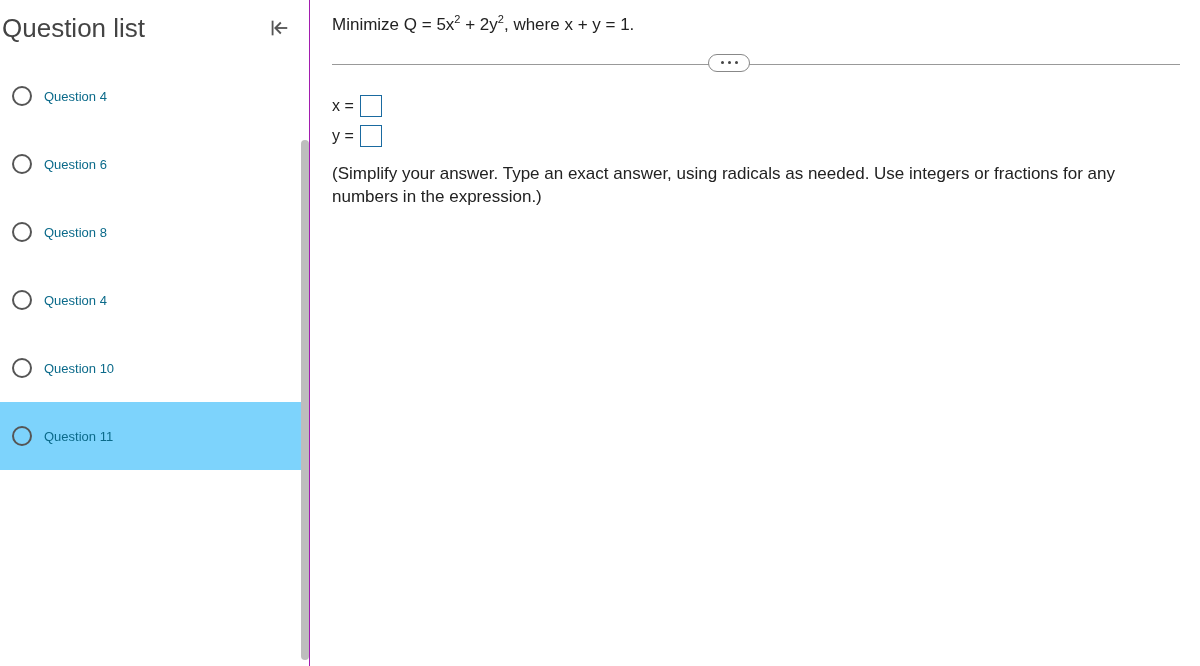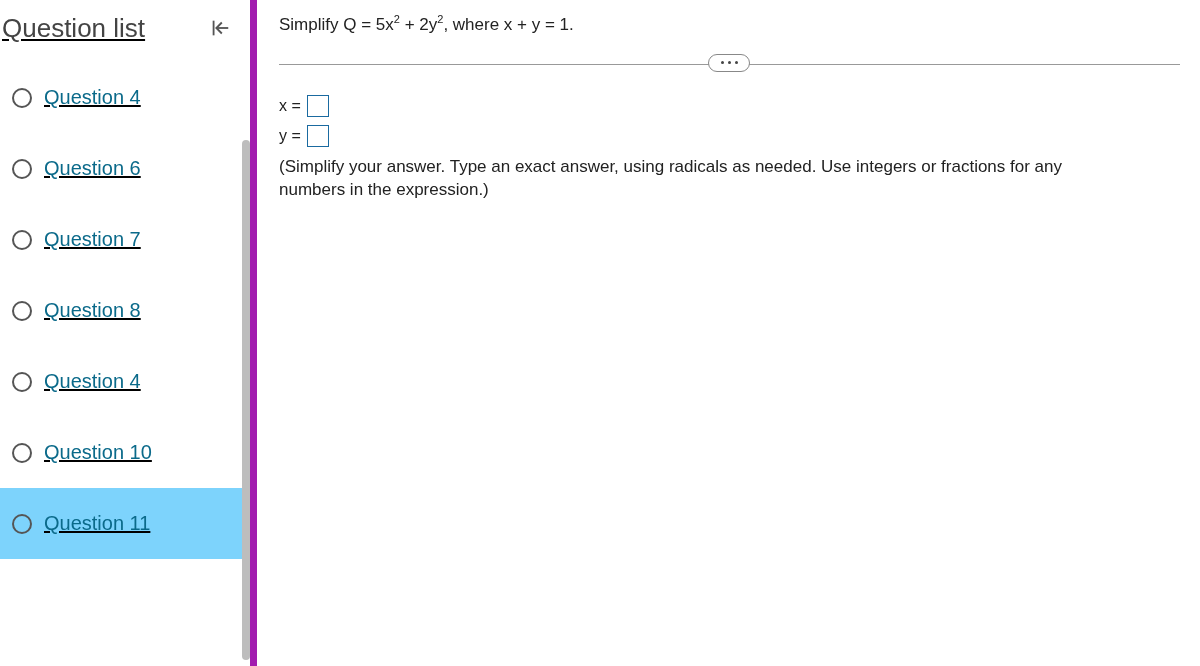--- a/index.html
+++ b/index.html
@@ -5,27 +5,26 @@
     * { box-sizing: border-box; margin: 0; padding: 0; }
     body {
       font-family: Arial, Helvetica, sans-serif;
       background: #fff;
       width: 1200px;
       height: 666px;
       display: flex;
       overflow: hidden;
     }
     .sidebar {
-      width: 257px;
+      width: 310px;
       height: 100%;
-      border-right: 7px solid #a21caf;
+      border-right: 1px solid #a21caf;
       display: flex;
       flex-direction: column;
       position: relative;
-      text-decoration: underline;
     }
     .sidebar-header {
       display: flex;
       align-items: center;
       justify-content: space-between;
       padding: 12px 14px 18px 2px;
     }
     .sidebar-title {
       font-size: 26px;
       color: #444;
@@ -56,21 +55,21 @@
       background: #7dd3fc;
     }
     .radio-circle {
       width: 20px;
       height: 20px;
       border: 2px solid #555;
       border-radius: 50%;
       flex-shrink: 0;
     }
     .q-label {
-      font-size: 20px;
+      font-size: 13px;
       color: #0b6a8a;
     }
     .scroll-thumb {
       position: absolute;
       right: 0;
       top: 140px;
       width: 8px;
       height: 520px;
       background: #bdbdbd;
       border-radius: 4px;
@@ -126,21 +125,21 @@
       border: 1.5px solid #1a6aa0;
       background: #fff;
       padding: 0;
       font-size: 14px;
       text-align: center;
     }
     .instructions {
       font-size: 17px;
       color: #222;
       line-height: 1.35;
-      margin-top: 9px;
+      margin-top: 16px;
       max-width: 850px;
     }
   </style>
 </head>
 <body>
 
 <div class="sidebar">
   <div class="sidebar-header">
     <div class="sidebar-title">Question list</div>
     <div class="collapse-btn">
@@ -156,24 +155,20 @@
     <div class="q-item">
       <span class="radio-circle"></span>
       <span class="q-label">Question 4</span>
     </div>
     <div class="q-item">
       <span class="radio-circle"></span>
       <span class="q-label">Question 6</span>
     </div>
     <div class="q-item">
       <span class="radio-circle"></span>
-      <span class="q-label">Question 7</span>
-    </div>
-    <div class="q-item">
-      <span class="radio-circle"></span>
       <span class="q-label">Question 8</span>
     </div>
     <div class="q-item">
       <span class="radio-circle"></span>
       <span class="q-label">Question 4</span>
     </div>
     <div class="q-item">
       <span class="radio-circle"></span>
       <span class="q-label">Question 10</span>
     </div>
@@ -181,21 +176,21 @@
       <span class="radio-circle"></span>
       <span class="q-label">Question 11</span>
     </div>
   </div>
 
   <div class="scroll-thumb"></div>
 </div>
 
 <div class="main">
   <div class="prompt">
-    <span>Simplify Q = 5x</span><sup>2</sup><span> + 2y</span><sup>2</sup><span>, where x + y = 1.</span>
+    <span>Minimize Q = 5x</span><sup>2</sup><span> + 2y</span><sup>2</sup><span>, where x + y = 1.</span>
   </div>
 
   <div class="divider-wrap">
     <hr class="divider-line">
     <div class="ellipsis-pill">
       <span class="dot"></span>
       <span class="dot"></span>
       <span class="dot"></span>
     </div>
   </div>

